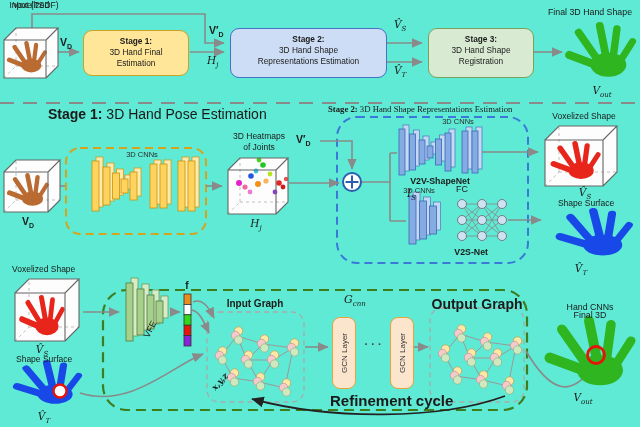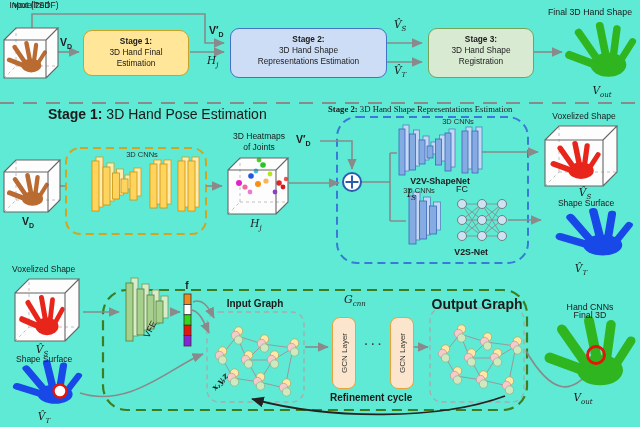--- a/index.html
+++ b/index.html
@@ -361,19 +361,19 @@
 <div class="lbl math" style="left:344px;top:293px;font-size:11px;"><span>G</span><sub>cnn</sub></div>
 <div class="gcnbox" style="left:332px;top:317px;">
       <span>GCN Layer</span>
     </div>
 <div class="lbl b c" style="left:358px;top:338px;width:30px;font-size:11px;color:#444;">· · ·</div>
 <div class="gcnbox" style="left:390px;top:317px;">
       <span>GCN Layer</span>
     </div>
 
 <div class="lbl b c" style="left:430px;top:296px;width:94px;font-size:14px;">Output Graph</div>
-<div class="lbl b" style="left:330px;top:392px;font-size:10px;">Refinement cycle</div>
+<div class="lbl b" style="left:330px;top:392px;font-size:15px;">Refinement cycle</div>
 
 <div class="lbl c" style="left:550px;top:291px;width:80px;font-size:8.8px;margin-top:19px;">Final 3D</div>
 <div class="lbl c" style="left:550px;top:302px;width:80px;font-size:8.8px;">Hand CNNs</div>
 <div class="lbl math c" style="left:548px;top:391px;width:70px;"><span>V</span><sub>out</sub></div>
 
 </div>
 
 </body></html>

